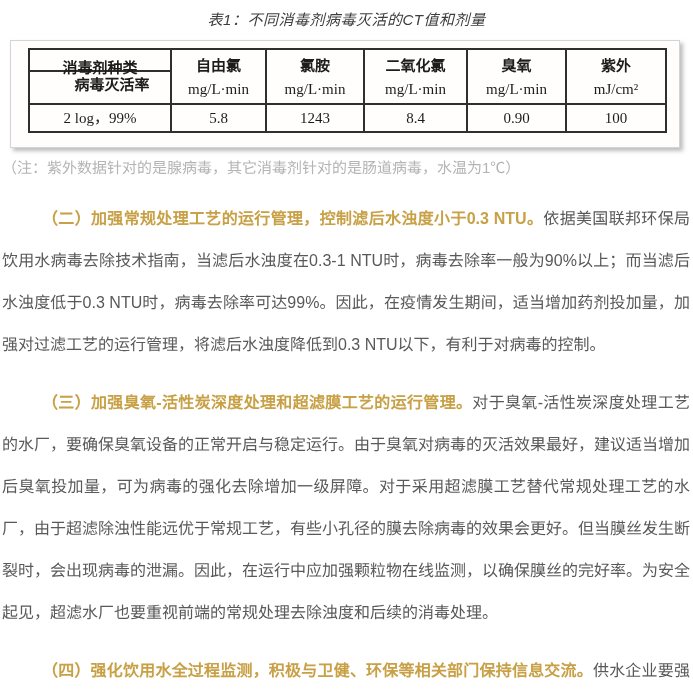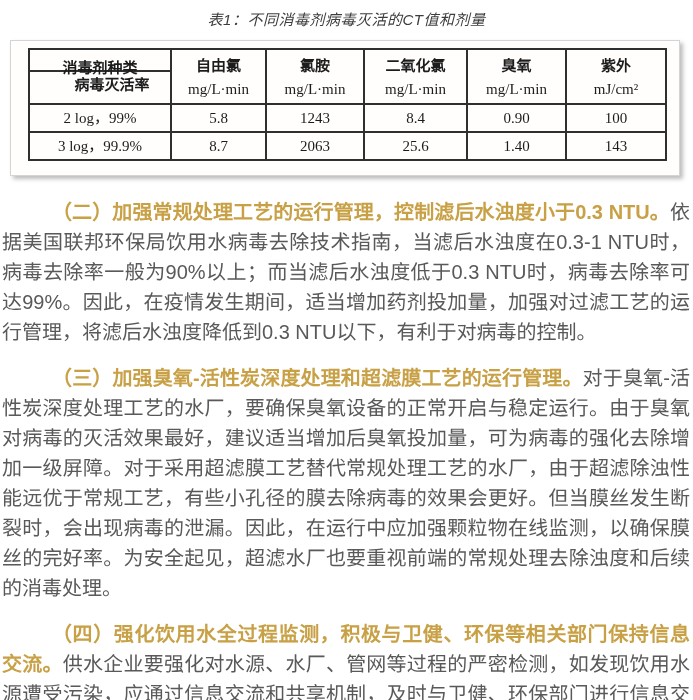--- a/index.html
+++ b/index.html
@@ -55,22 +55,22 @@
   }
 
   .note {
     margin: 8px 0 0 2px;
     font-size: 15px;
     color: #b4b4b4;
   }
 
   .para {
     margin: 21px 3px 0 2px;
-    font-size: 20px;
-    line-height: 30px;
+    font-size: 16px;
+    line-height: 42px;
     color: #595959;
     text-align: justify;
     text-indent: 2.5em;
   }
   .para + .para { margin-top: 16px; }
   .lead {
     color: #c8a045;
     font-weight: bold;
   }
 </style>
@@ -121,32 +121,25 @@
       </thead>
       <tbody>
         <tr>
           <td>2 log，99%</td>
           <td>5.8</td>
           <td>1243</td>
           <td>8.4</td>
           <td>0.90</td>
           <td>100</td>
         </tr>
-        <tr>
-          <td>3 log，99.9%</td>
-          <td>8.7</td>
-          <td>2063</td>
-          <td>25.6</td>
-          <td>1.40</td>
-          <td>143</td>
-        </tr>
       </tbody>
     </table>
   </div>
 
+  <div class="note">（注：紫外数据针对的是腺病毒，其它消毒剂针对的是肠道病毒，水温为1℃）</div>
 
   <p class="para"><span class="lead">（二）加强常规处理工艺的运行管理，控制滤后水浊度小于0.3 NTU。</span><span>依据美国联邦环保局饮用水病毒去除技术指南，当滤后水浊度在0.3-1 NTU时，病毒去除率一般为90%以上；而当滤后水浊度低于0.3 NTU时，病毒去除率可达99%。因此，在疫情发生期间，适当增加药剂投加量，加强对过滤工艺的运行管理，将滤后水浊度降低到0.3 NTU以下，有利于对病毒的控制。</span></p>
 
   <p class="para"><span class="lead">（三）加强臭氧-活性炭深度处理和超滤膜工艺的运行管理。</span><span>对于臭氧-活性炭深度处理工艺的水厂，要确保臭氧设备的正常开启与稳定运行。由于臭氧对病毒的灭活效果最好，建议适当增加后臭氧投加量，可为病毒的强化去除增加一级屏障。对于采用超滤膜工艺替代常规处理工艺的水厂，由于超滤除浊性能远优于常规工艺，有些小孔径的膜去除病毒的效果会更好。但当膜丝发生断裂时，会出现病毒的泄漏。因此，在运行中应加强颗粒物在线监测，以确保膜丝的完好率。为安全起见，超滤水厂也要重视前端的常规处理去除浊度和后续的消毒处理。</span></p>
 
   <p class="para"><span class="lead">（四）强化饮用水全过程监测，积极与卫健、环保等相关部门保持信息交流。</span><span>供水企业要强化对水源、水厂、管网等过程的严密检测，如发现饮用水源遭受污染，应通过信息交流和共享机制，及时与卫健、环保部门进行信息交流，同时掌握疫情控制动态和相关信息，进一步完善应急供水安全保障预案。</span></p>
 
 </div>
 
 </body></html>

